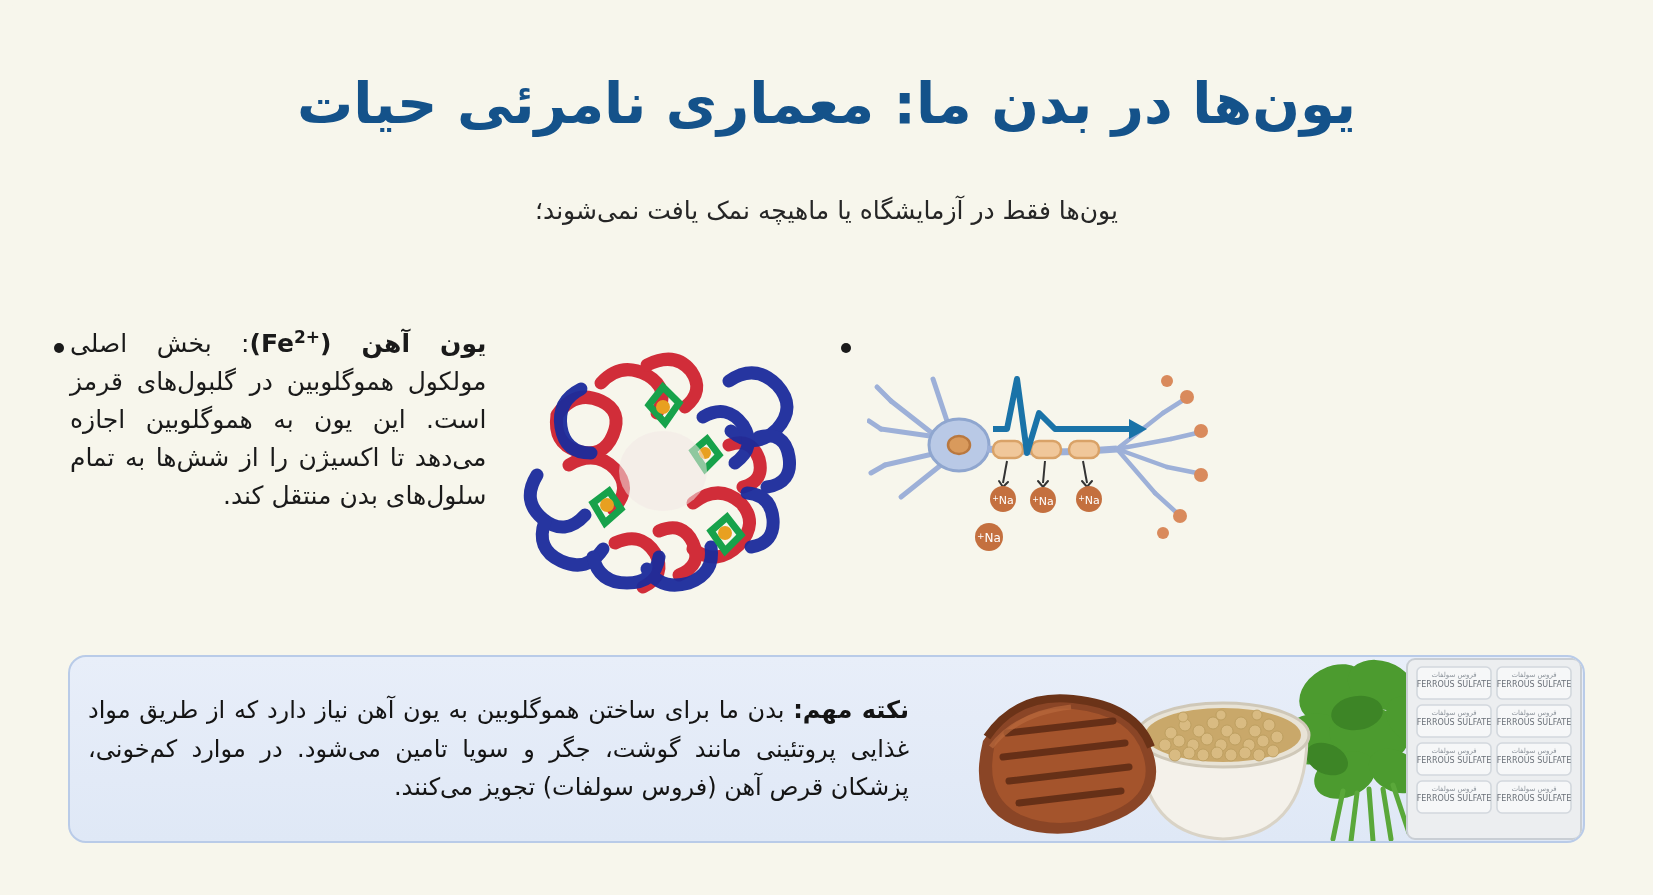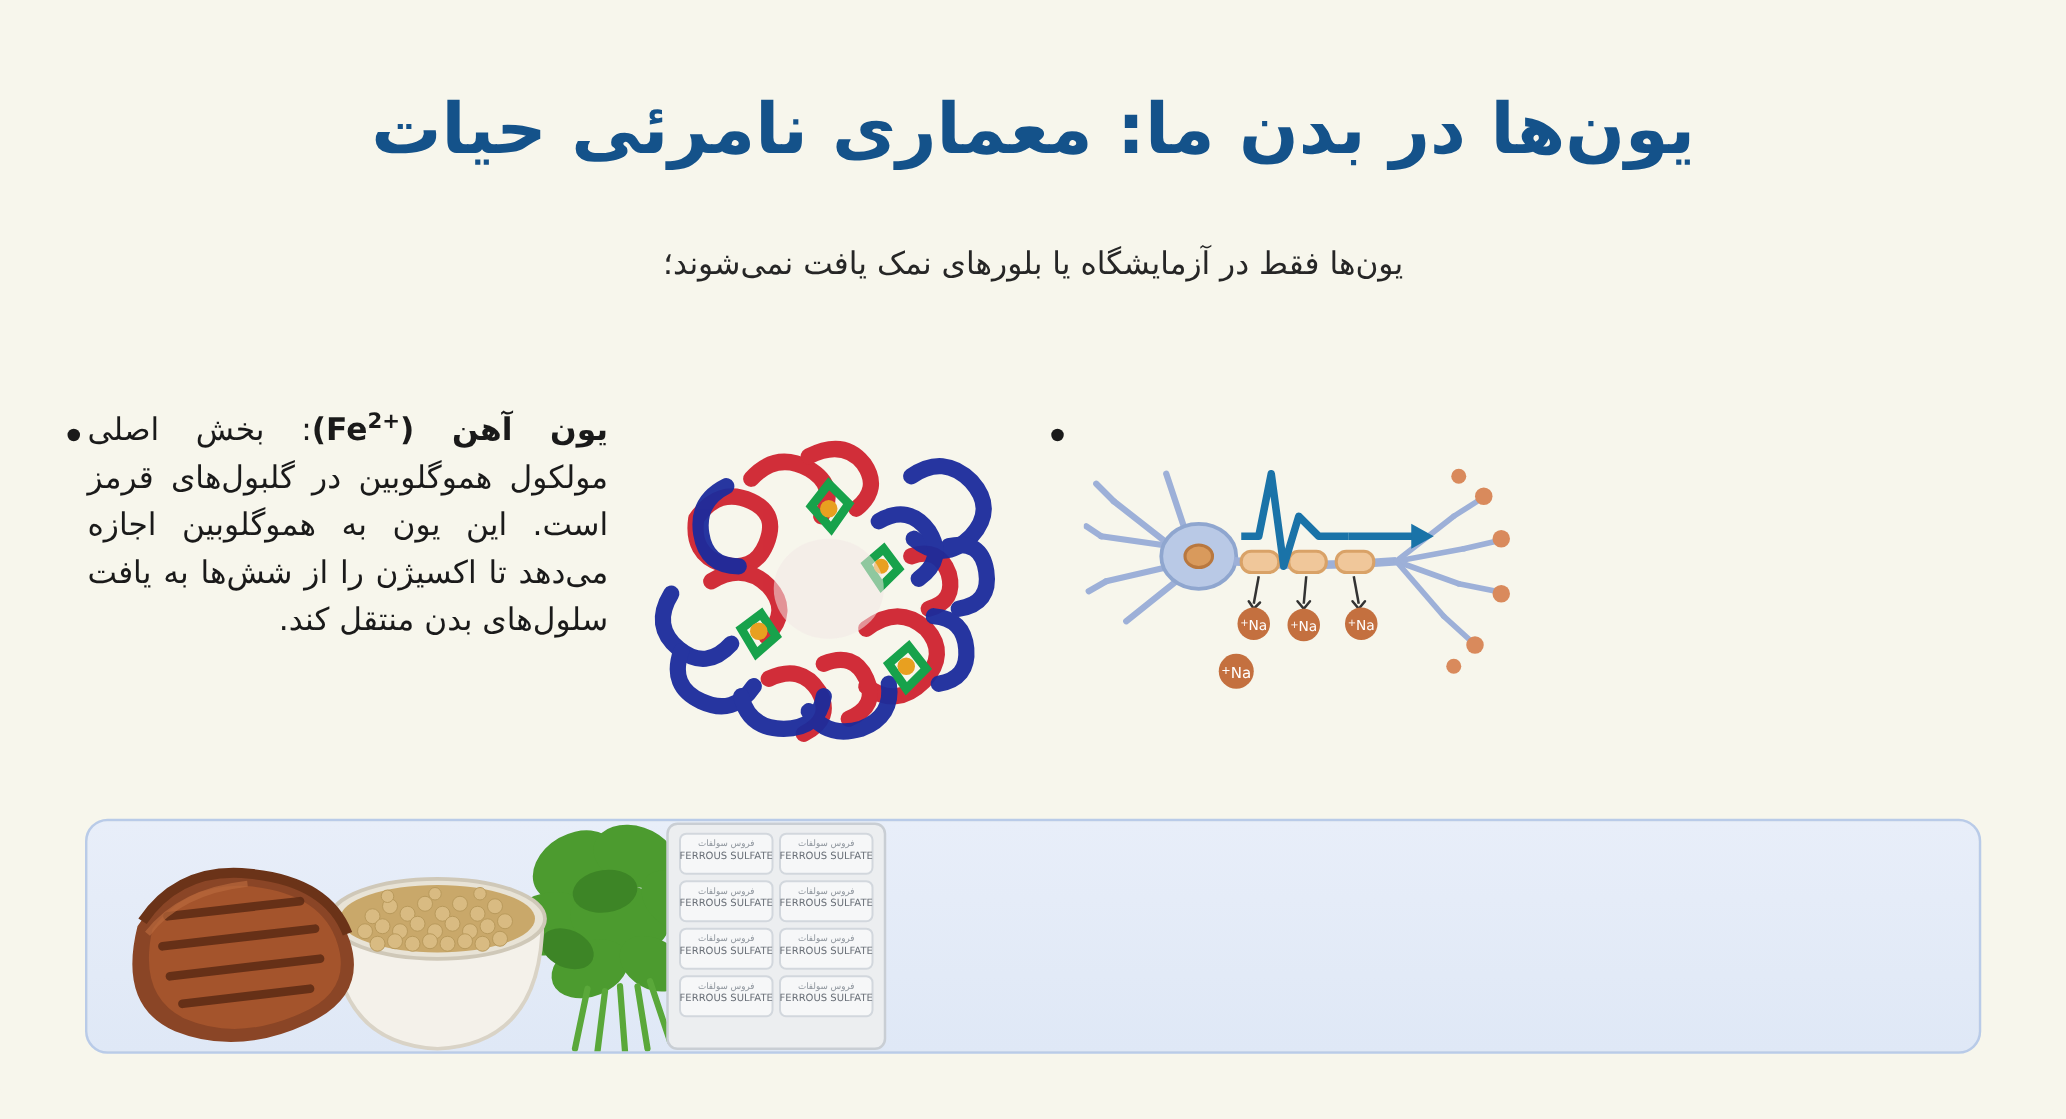--- a/index.html
+++ b/index.html
@@ -85,29 +85,29 @@
   .abs{position:absolute;}
 </style>
 </head>
 <body>
 
 <div class="slide">
 
   <div class="title">یون‌ها در بدن ما: معماری نامرئی حیات</div>
 
   <div class="subtitle">
-    <span>یون‌ها فقط در آزمایشگاه یا بلورهای نمک یافت نمی‌شوند؛</span>
+    <span>یون‌ها فقط در آزمایشگاه یا ماهیچه نمک یافت نمی‌شوند؛</span>
   </div>
 
   <div class="cols">
 
     <div class="col">
       <span class="bullet-dot"></span>
       <div class="bullet-text">
-        <b>یون آهن</b><b>&nbsp;(</b><span class="chem"><span>Fe</span><sup>2+</sup></span><b>)</b><span>: بخش اصلی مولکول هموگلوبین در گلبول‌های قرمز است. این یون به هموگلوبین اجازه می‌دهد تا اکسیژن را از شش‌ها به یافت سلول‌های بدن منتقل کند.</span>
+        <b>یون آهن</b><b>&nbsp;(</b><span class="chem"><span>Fe</span><sup>2+</sup></span><b>)</b><span>: بخش اصلی مولکول هموگلوبین در گلبول‌های قرمز است. این یون به هموگلوبین اجازه می‌دهد تا اکسیژن را از شش‌ها به تمام سلول‌های بدن منتقل کند.</span>
       </div>
       <div class="fig fig-hemo">
         <svg viewBox="0 0 330 290" width="330" height="290" aria-hidden="true">
           <g stroke-linecap="round" fill="none">
 
             <g stroke="#cf2330" stroke-width="13" opacity="0.95">
               <path d="M60 90 q18 -26 44 -14 q22 10 12 34 q-10 24 -36 16 q-24 -8 -20 -36"></path>
               <path d="M104 58 q20 -22 46 -8 q24 14 10 38"></path>
               <path d="M150 40 q28 -14 44 6 q14 20 -6 36"></path>
               <path d="M72 140 q26 -16 46 4 q18 20 -2 40"></path>
@@ -216,20 +216,23 @@
             <text x="176" y="148" font-size="11" fill="#fff" text-anchor="middle" font-family="DejaVu Sans, sans-serif">Na<tspan font-size="8" dy="-3">+</tspan></text>
             <text x="222" y="147" font-size="11" fill="#fff" text-anchor="middle" font-family="DejaVu Sans, sans-serif">Na<tspan font-size="8" dy="-3">+</tspan></text>
             <text x="122" y="185" font-size="12" fill="#fff" text-anchor="middle" font-family="DejaVu Sans, sans-serif">Na<tspan font-size="9" dy="-3">+</tspan></text>
           </g>
         </svg>
       </div>
     </div>
   </div>
 
   <div class="note">
+    <div class="note-text">
+      <b>نکته مهم:</b><span> بدن ما برای ساختن هموگلوبین به یون آهن نیاز دارد که از طریق مواد غذایی پروتئینی مانند گوشت، جگر و سویا تامین می‌شود. در موارد کم‌خونی، پزشکان قرص آهن (فروس سولفات) تجویز می‌کنند.</span>
+    </div>
 
     <div class="note-imgs">
 
       <svg class="abs" style="left:330px;top:-12px;" width="190" height="200" viewBox="0 0 190 200" aria-hidden="true">
         <g fill="#4c9b2f">
           <ellipse cx="60" cy="50" rx="36" ry="26" transform="rotate(-30 60 50)"></ellipse>
           <ellipse cx="108" cy="42" rx="34" ry="24" transform="rotate(18 108 42)"></ellipse>
           <ellipse cx="40" cy="96" rx="34" ry="25" transform="rotate(-12 40 96)"></ellipse>
           <ellipse cx="96" cy="92" rx="40" ry="28" transform="rotate(8 96 92)"></ellipse>
           <ellipse cx="140" cy="78" rx="30" ry="21" transform="rotate(38 140 78)"></ellipse>

